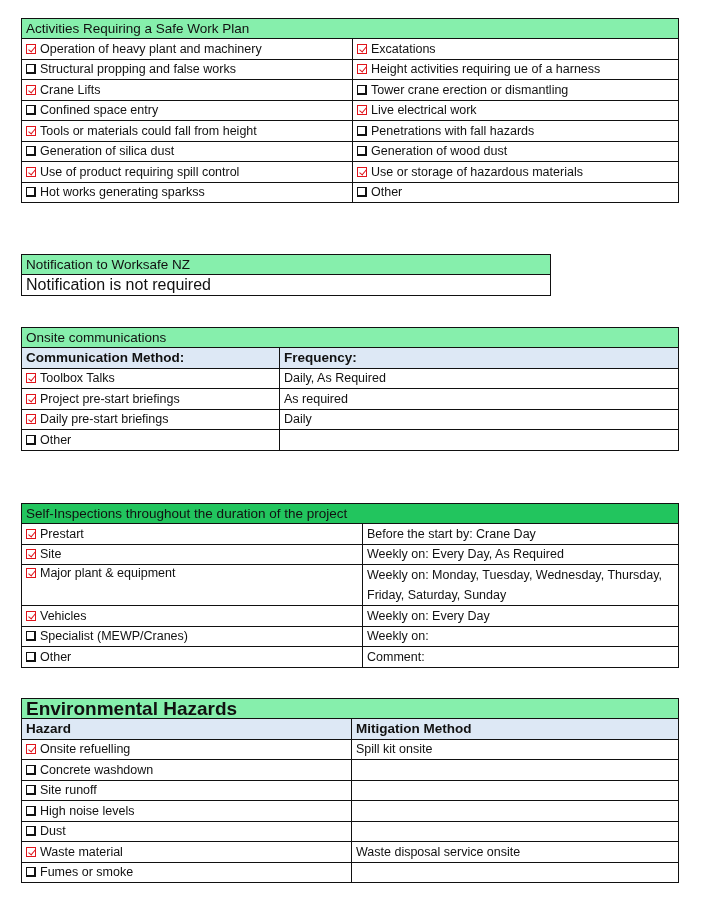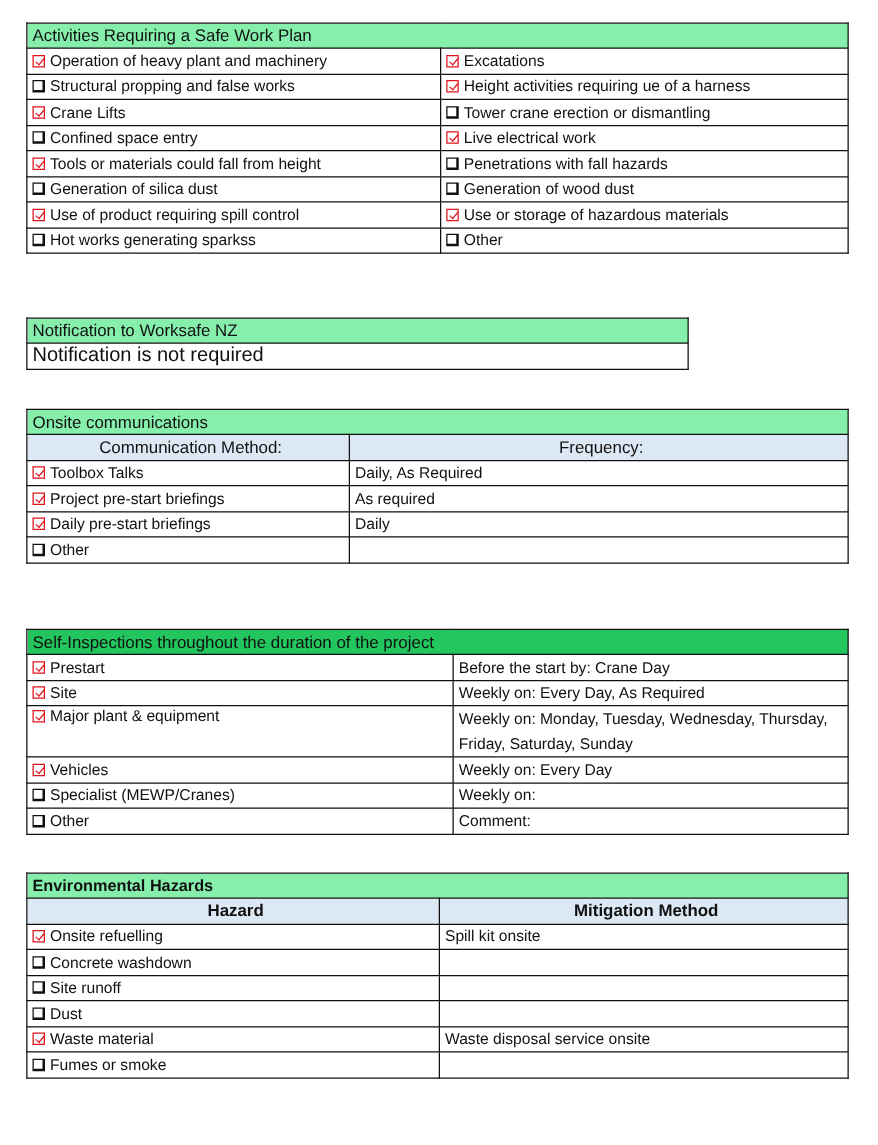--- a/index.html
+++ b/index.html
@@ -23,22 +23,22 @@
     overflow: hidden;
   }
   .tbl td.hdr {
     background: #86efac;
     font-size: 13.5px;
     height: 19px;
   }
   .tbl td.hdr.dark { background: #22c55e; }
   .tbl td.colhdr {
     background: #dde8f5;
-    text-align: center;
     font-size: 13.5px;
+    font-weight: bold;
   }
   .bold { font-weight: bold; }
   .chk { font-size: 14px; }
   .cb {
     display: inline-block; width: 10px; height: 10px;
     box-sizing: border-box; margin-right: 4px; vertical-align: -1px;
     position: relative;
   }
   .cb.off {
     border: 1.5px solid #111; border-right-width: 2.5px; border-bottom-width: 2.5px;
@@ -185,41 +185,45 @@
     </tbody>
 </table>
 
 <table class="tbl" style="top:698px;">
   <colgroup>
       <col style="width:330px">
       <col style="width:327px">
     </colgroup>
   <tbody>
       <tr>
-        <td class="hdr bold" colspan="2" style="font-size:13px">Environmental Hazards</td>
+        <td class="hdr bold" colspan="2" style="font-size:19px">Environmental Hazards</td>
       </tr>
   <tr>
     <td class="colhdr bold">Hazard</td>
     <td class="colhdr bold">Mitigation Method</td>
   </tr>
   </tbody>
     <tbody id="env-body">
       <tr>
         <td class="chk"><span class="cb on"></span><span>Onsite refuelling</span></td>
         <td class="chk">Spill kit onsite</td>
       </tr>
       <tr>
         <td><span class="cb off"></span><span>Concrete washdown</span></td>
         <td class="chk"></td>
       </tr>
       <tr>
         <td><span class="cb off"></span><span>Site runoff</span></td>
         <td class="chk"></td>
       </tr>
       <tr>
+        <td><span class="cb off"></span><span>High noise levels</span></td>
+        <td class="chk"></td>
+      </tr>
+      <tr>
         <td><span class="cb off"></span><span>Dust</span></td>
         <td class="chk"></td>
       </tr>
       <tr>
         <td class="chk"><span class="cb on"></span><span>Waste material</span></td>
         <td class="chk">Waste disposal service onsite</td>
       </tr>
       <tr>
         <td><span class="cb off"></span><span>Fumes or smoke</span></td>
         <td class="chk"></td>

